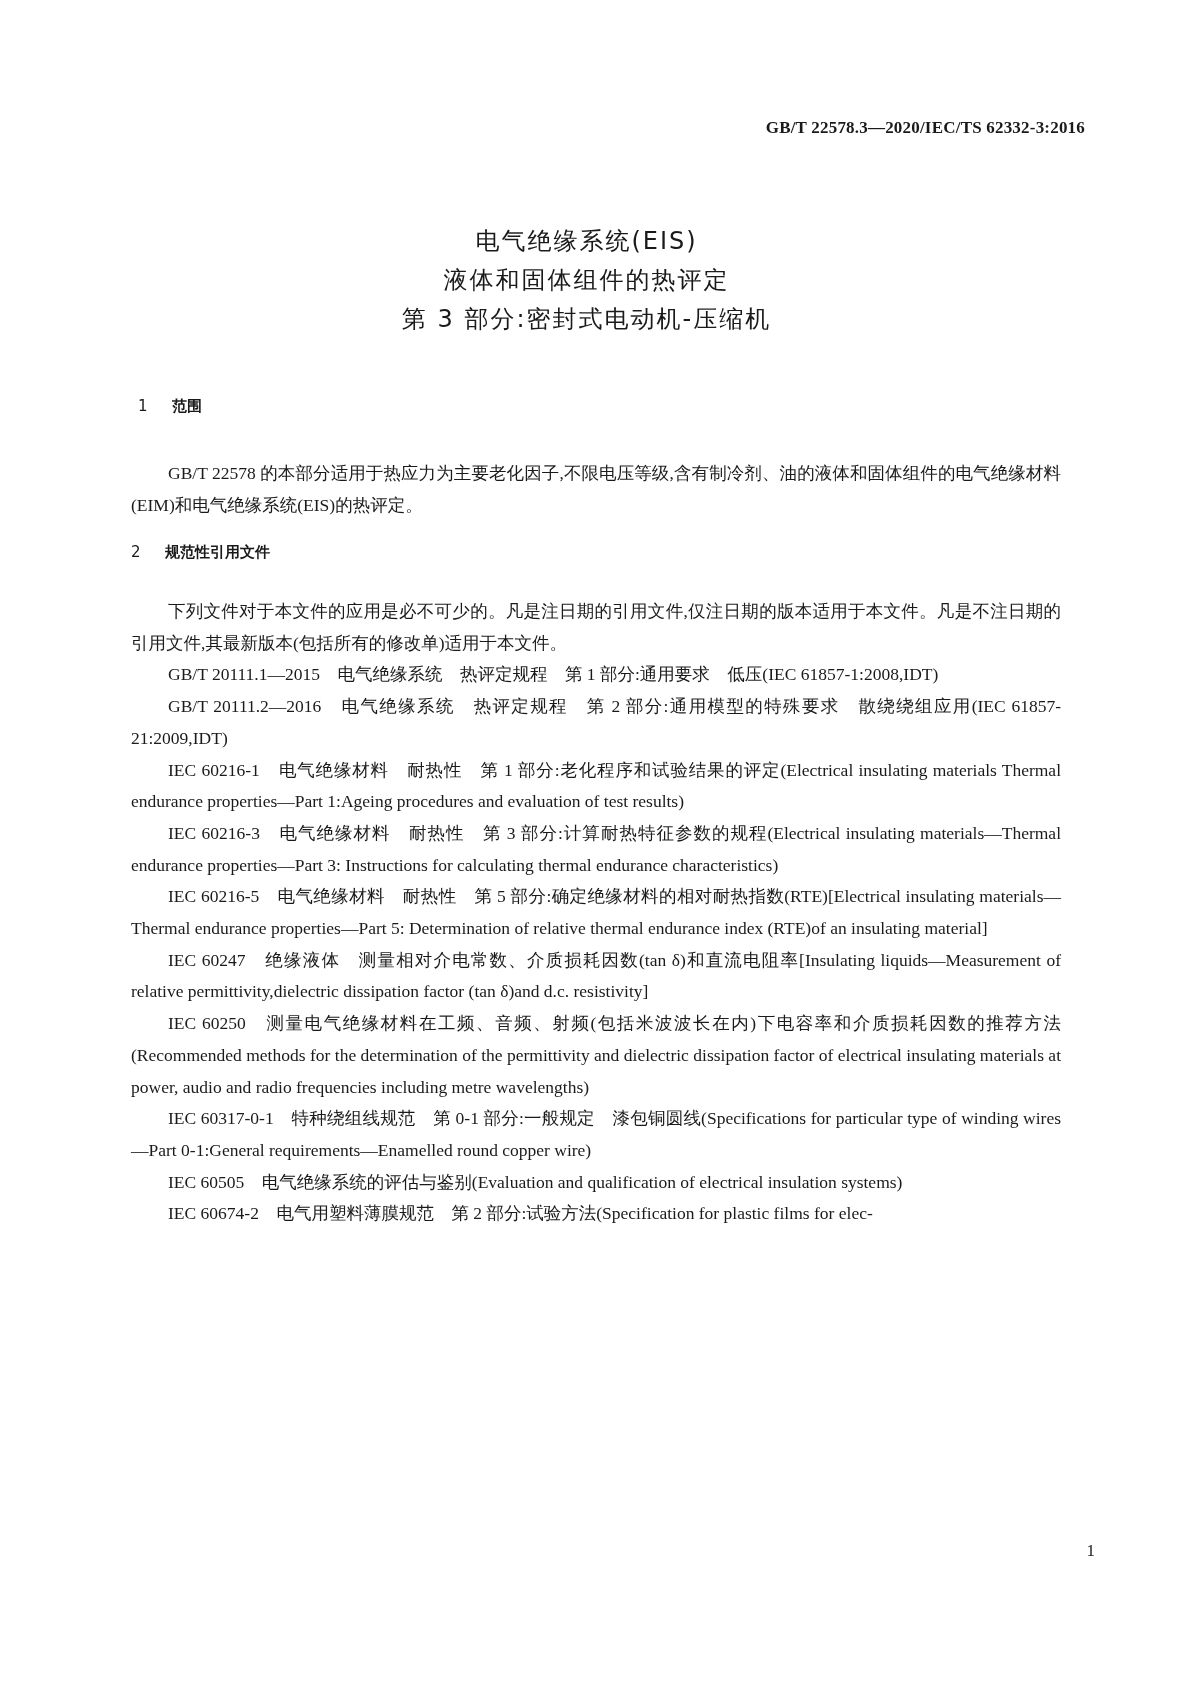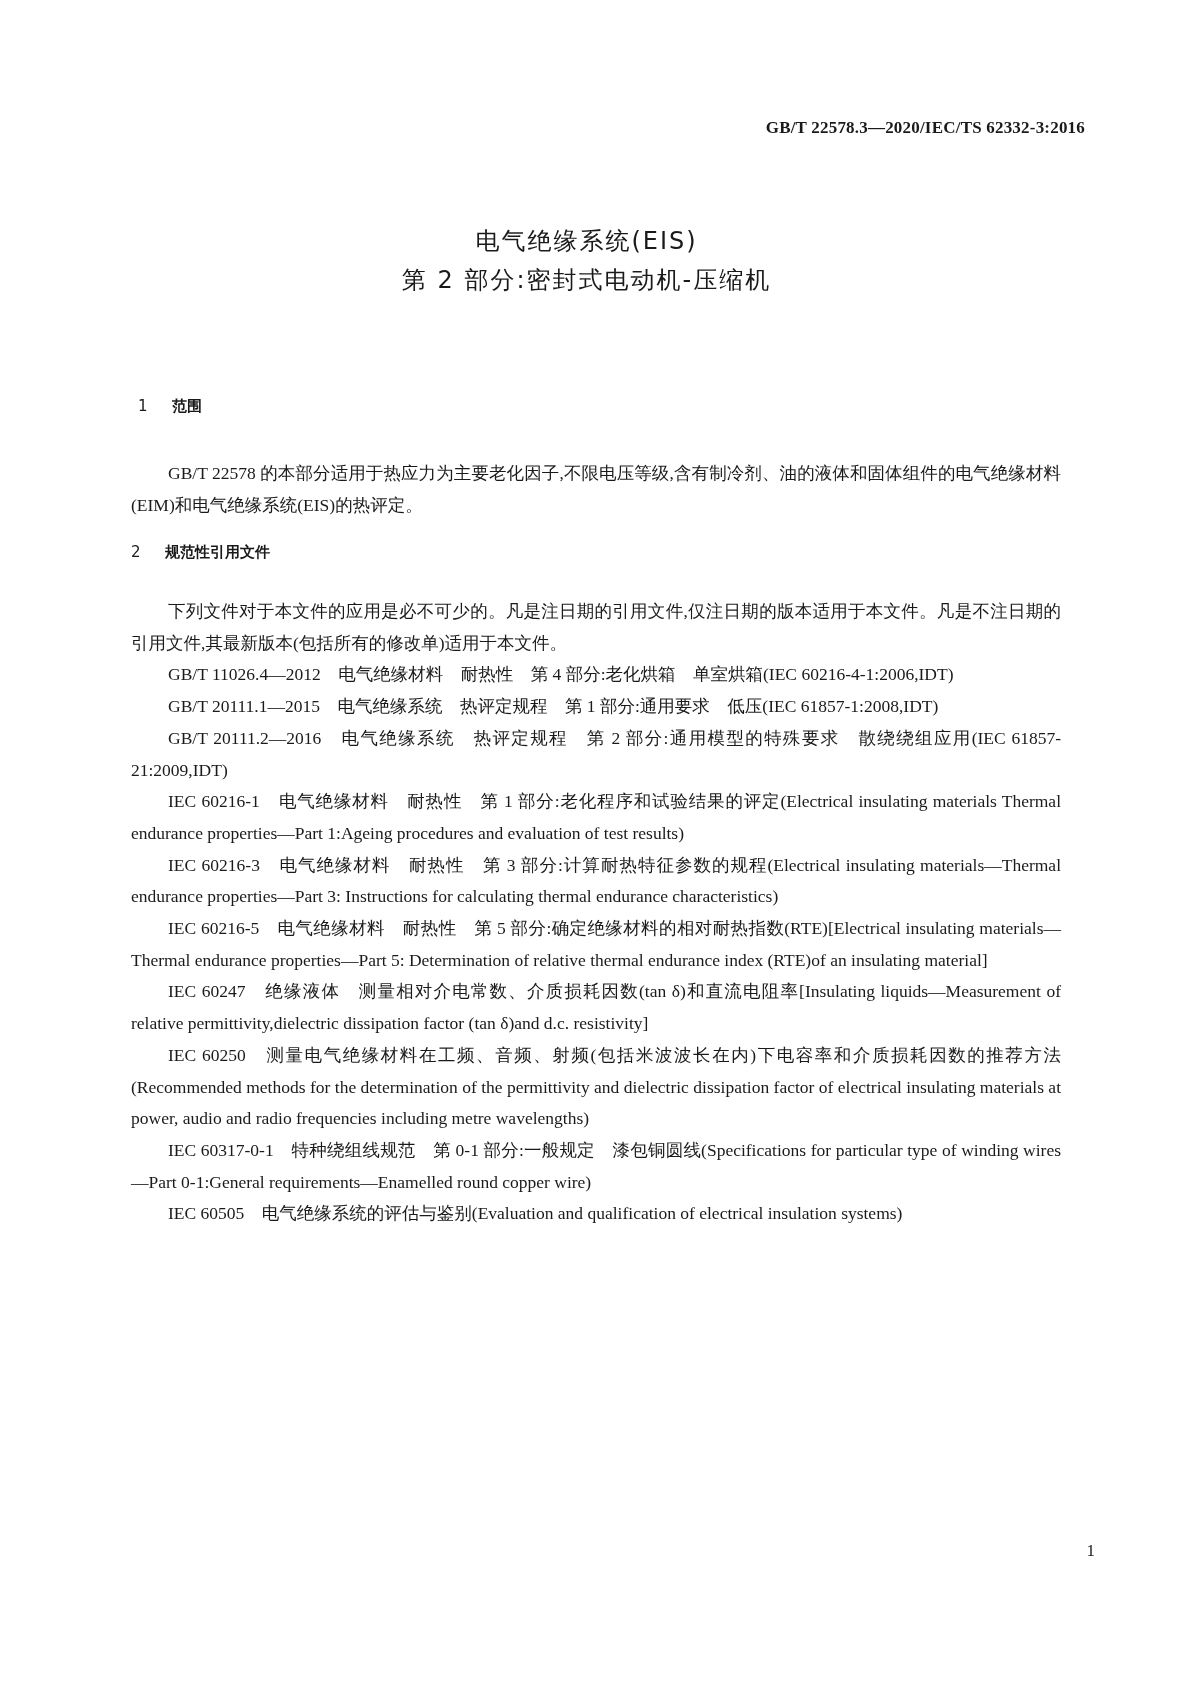--- a/index.html
+++ b/index.html
@@ -37,43 +37,44 @@
   </style>
 </head>
 <body>
 
 <div class="page">
 
   <div class="doc-id">GB/T 22578.3—2020/IEC/TS 62332-3:2016</div>
 
   <div class="title-block">
     <span class="title-line">电气绝缘系统(EIS)</span>
-    <span class="title-line">第 2 部分:密封式电动机-压缩机</span>
+    <span class="title-line">液体和固体组件的热评定</span>
+    <span class="title-line">第 3 部分:密封式电动机-压缩机</span>
   </div>
 
   <div class="section-heading" style="top:397px;margin-left:7px;">
     <span class="num">1</span><span>范围</span>
   </div>
 
   <div class="body" style="top:450px;margin-top:8px;">
     <p class="para">GB/T 22578 的本部分适用于热应力为主要老化因子,不限电压等级,含有制冷剂、油的液体和固体组件的电气绝缘材料(EIM)和电气绝缘系统(EIS)的热评定。</p>
   </div>
 
   <div class="section-heading" style="top:543px;">
     <span class="num">2</span><span>规范性引用文件</span>
   </div>
 
   <div class="body" style="top:596px;">
     <p class="para">下列文件对于本文件的应用是必不可少的。凡是注日期的引用文件,仅注日期的版本适用于本文件。凡是不注日期的引用文件,其最新版本(包括所有的修改单)适用于本文件。</p>
-    <p class="para">GB/T 11026.4—2012　电气绝缘材料　耐热性　第 4 部分:老化烘箱　单室烘箱(IEC 60216-4-1:2006,IDT)</p>
     <p class="para">GB/T 20111.1—2015　电气绝缘系统　热评定规程　第 1 部分:通用要求　低压(IEC 61857-1:2008,IDT)</p>
     <p class="para">GB/T 20111.2—2016　电气绝缘系统　热评定规程　第 2 部分:通用模型的特殊要求　散绕绕组应用(IEC 61857-21:2009,IDT)</p>
     <p class="para">IEC 60216-1　电气绝缘材料　耐热性　第 1 部分:老化程序和试验结果的评定(Electrical insulating materials Thermal endurance properties—Part 1:Ageing procedures and evaluation of test results)</p>
     <p class="para">IEC 60216-3　电气绝缘材料　耐热性　第 3 部分:计算耐热特征参数的规程(Electrical insulating materials—Thermal endurance properties—Part 3: Instructions for calculating thermal endurance characteristics)</p>
     <p class="para">IEC 60216-5　电气绝缘材料　耐热性　第 5 部分:确定绝缘材料的相对耐热指数(RTE)[Electrical insulating materials—Thermal endurance properties—Part 5: Determination of relative thermal endurance index (RTE)of an insulating material]</p>
     <p class="para">IEC 60247　绝缘液体　测量相对介电常数、介质损耗因数(tan δ)和直流电阻率[Insulating liquids—Measurement of relative permittivity,dielectric dissipation factor (tan δ)and d.c. resistivity]</p>
     <p class="para">IEC 60250　测量电气绝缘材料在工频、音频、射频(包括米波波长在内)下电容率和介质损耗因数的推荐方法(Recommended methods for the determination of the permittivity and dielectric dissipation factor of electrical insulating materials at power, audio and radio frequencies including metre wavelengths)</p>
     <p class="para">IEC 60317-0-1　特种绕组线规范　第 0-1 部分:一般规定　漆包铜圆线(Specifications for particular type of winding wires—Part 0-1:General requirements—Enamelled round copper wire)</p>
     <p class="para">IEC 60505　电气绝缘系统的评估与鉴别(Evaluation and qualification of electrical insulation systems)</p>
+    <p class="para">IEC 60674-2　电气用塑料薄膜规范　第 2 部分:试验方法(Specification for plastic films for elec-</p>
   </div>
 
   <div class="page-num">1</div>
 </div>
 
 </body></html>

